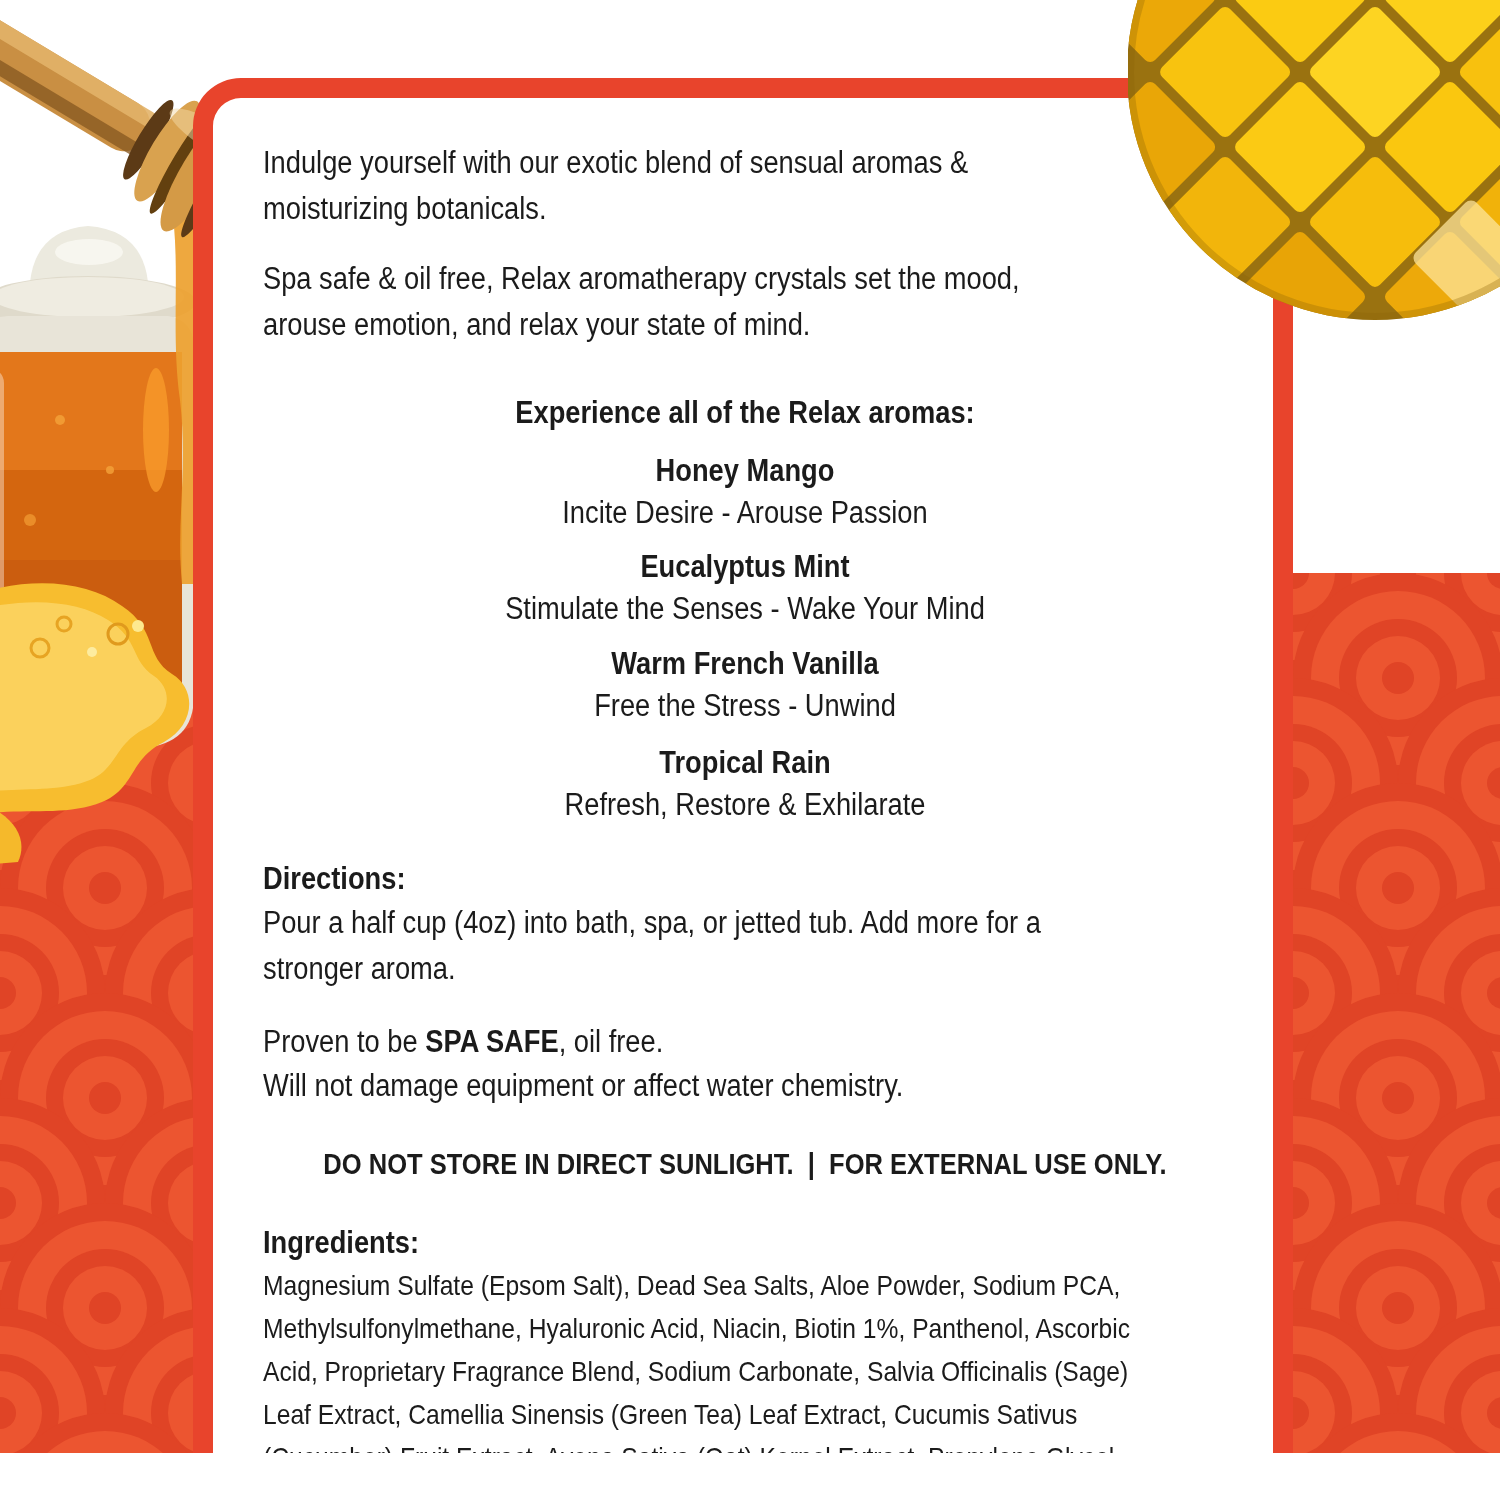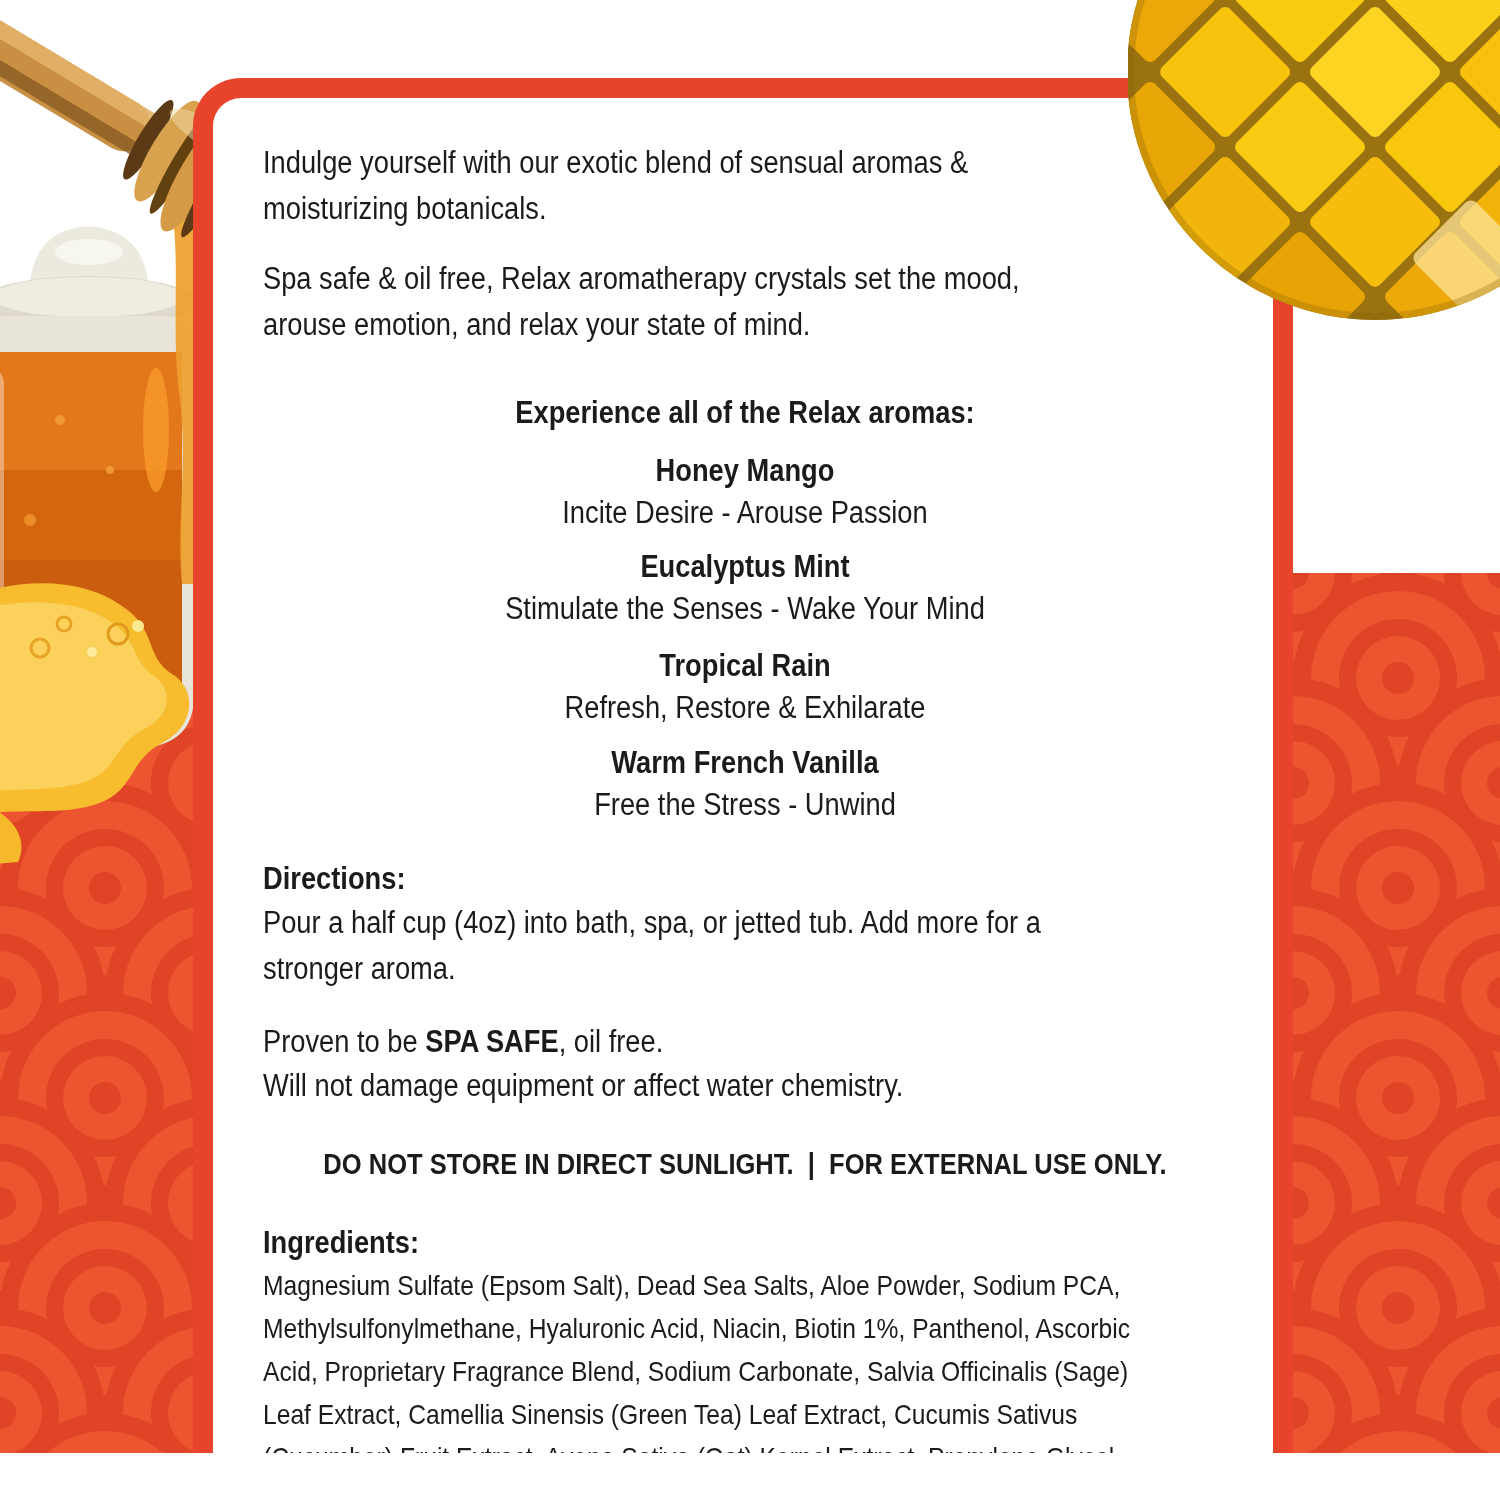--- a/index.html
+++ b/index.html
@@ -179,27 +179,27 @@
       <div class="txt-c aromas-heading">Experience all of the Relax aromas:</div>
 
       <div class="aroma-item a2">
         <div class="txt-c aroma-name">Honey Mango</div>
         <div class="txt-c aroma-tagline">Incite Desire - Arouse Passion</div>
       </div>
       <div class="aroma-item a1">
         <div class="txt-c aroma-name">Eucalyptus Mint</div>
         <div class="txt-c aroma-tagline">Stimulate the Senses - Wake Your Mind</div>
       </div>
+      <div class="aroma-item a4">
+        <div class="txt-c aroma-name">Warm French Vanilla</div>
+        <div class="txt-c aroma-tagline">Free the Stress - Unwind</div>
+      </div>
       <div class="aroma-item a3">
         <div class="txt-c aroma-name">Tropical Rain</div>
         <div class="txt-c aroma-tagline">Refresh, Restore &amp; Exhilarate</div>
-      </div>
-      <div class="aroma-item a4">
-        <div class="txt-c aroma-name">Warm French Vanilla</div>
-        <div class="txt-c aroma-tagline">Free the Stress - Unwind</div>
       </div>
 
       <div class="txt dir-h">Directions:</div>
       <div class="txt dir-b">Pour a half cup (4oz) into bath, spa, or jetted tub. Add more for a
 stronger aroma.</div>
 
       <div class="txt spa"><span>Proven to be </span><span class="bold">SPA SAFE</span><span>, oil free.</span></div>
       <div class="txt spa2">Will not damage equipment or affect water chemistry.</div>
 
       <div class="txt-c warning">DO NOT STORE IN DIRECT SUNLIGHT.  |  FOR EXTERNAL USE ONLY.</div>

